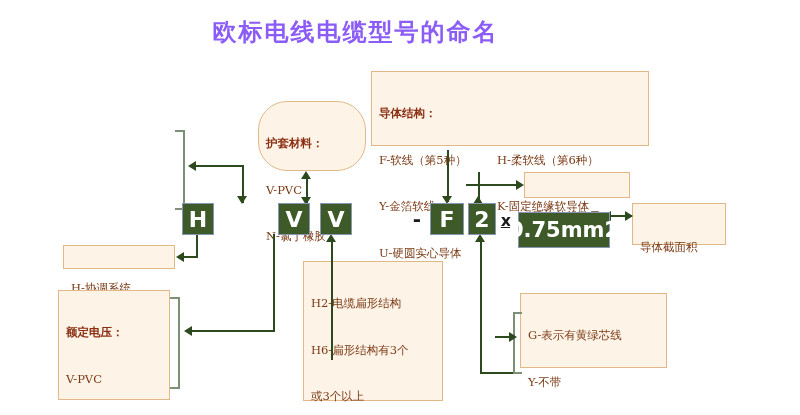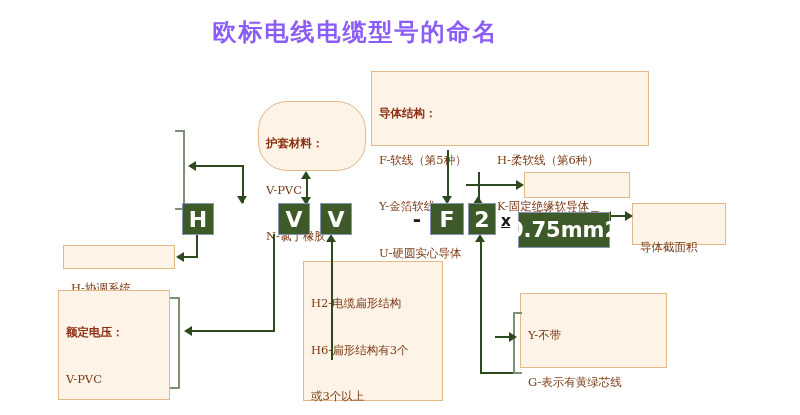--- a/index.html
+++ b/index.html
@@ -130,22 +130,22 @@
 
   <div class="ibox" style="left:524px;top:172px;width:106px;height:26px;padding-top:5px;">
     <span class="row">导体芯线数目</span>
   </div>
 
   <div class="ibox" style="left:632px;top:203px;width:94px;height:42px;padding-top:5px;">
     <span class="row">导体截面积</span>
   </div>
 
   <div class="ibox" style="left:520px;top:293px;width:147px;height:75px;">
+    <span class="row">G-表示有黄绿芯线</span>
     <span class="row">Y-不带</span>
-    <span class="row">G-表示有黄绿芯线</span>
     
     
   </div>
 
   <div class="bk bkv" style="left:183px;top:130px;height:80px;"></div>
   <div class="bk bkh" style="left:175px;top:130px;width:10px;"></div>
   <div class="bk bkh" style="left:175px;top:208px;width:10px;"></div>
 
   <div class="ln lnv" style="left:242px;top:165px;height:38px;"></div>
   <div class="ln lnh" style="left:196px;top:165px;width:48px;"></div>

